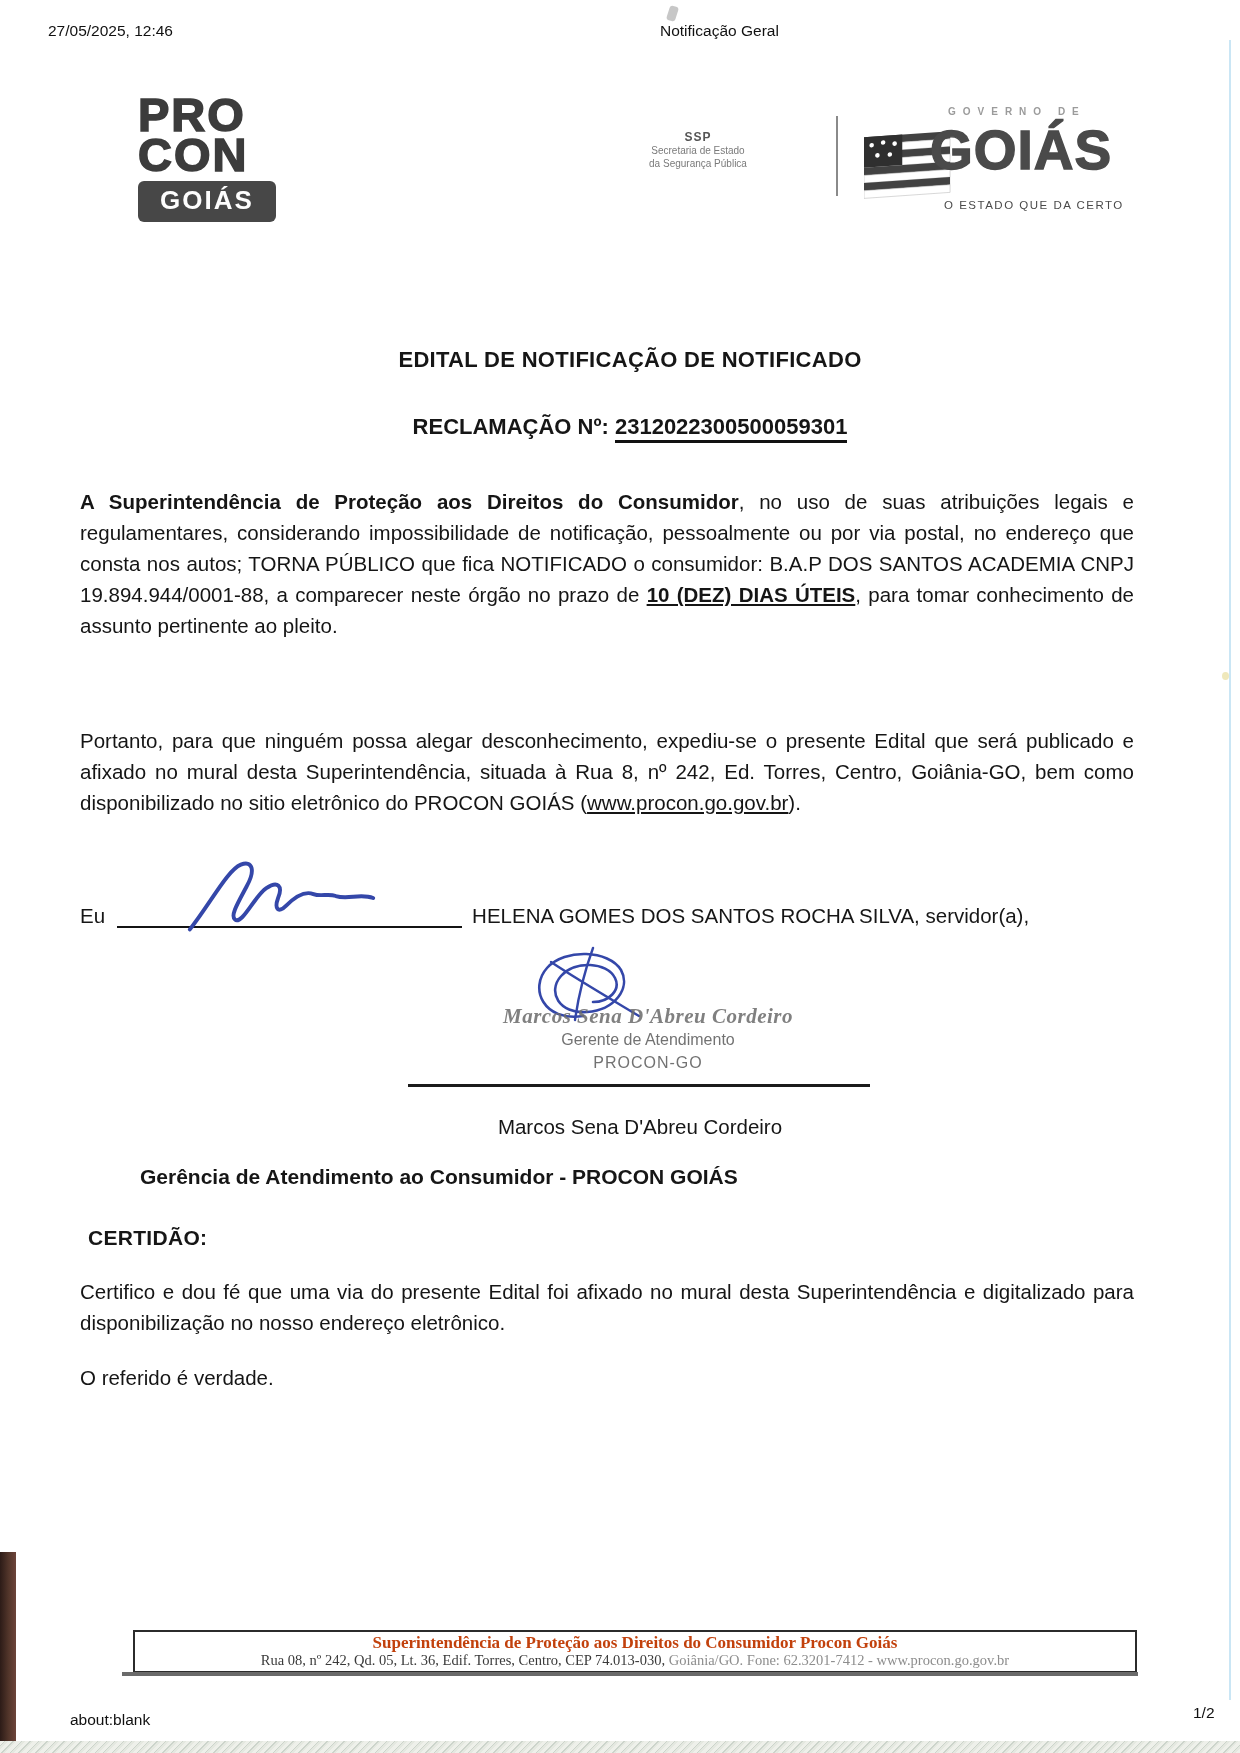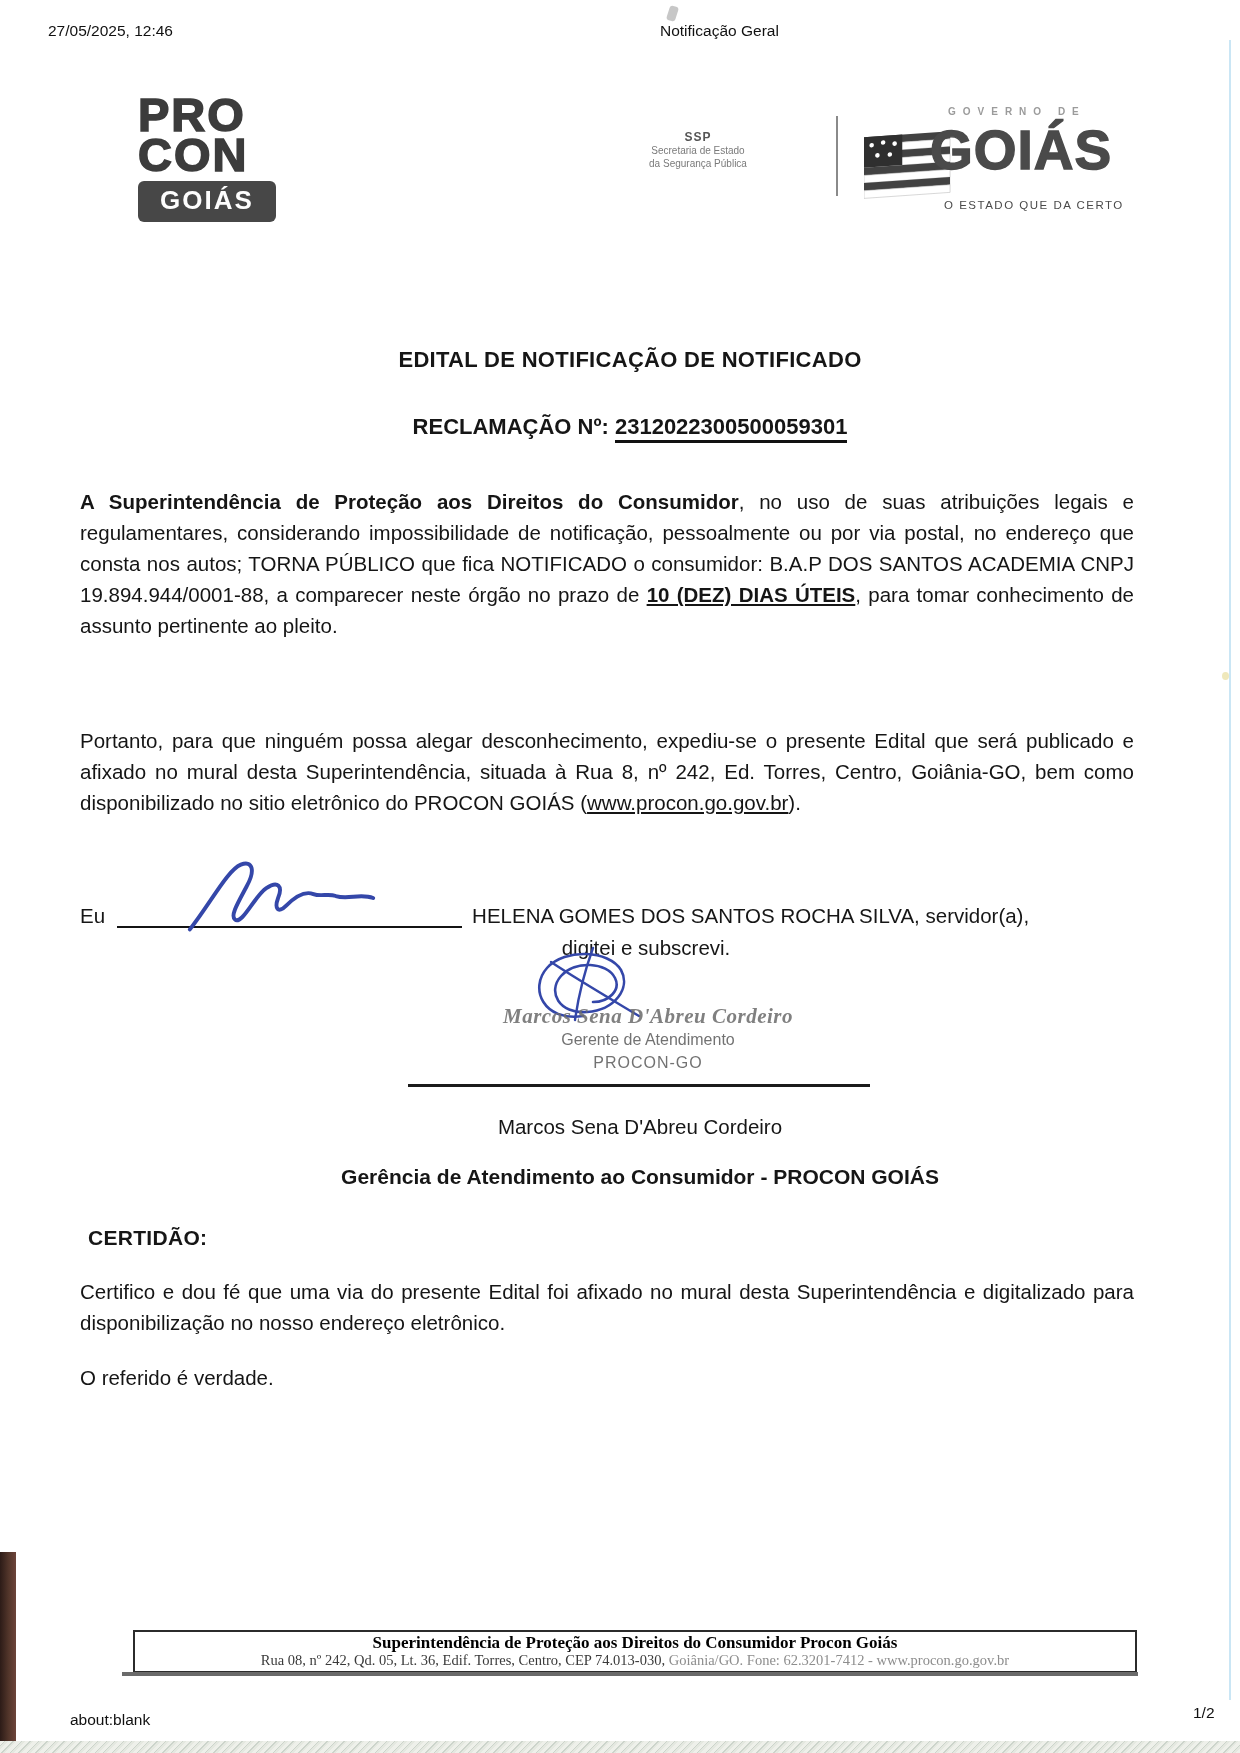--- a/index.html
+++ b/index.html
@@ -71,34 +71,34 @@
   
   .sig1{left:184px;top:856px;}
   .sig2{left:523px;top:944px;}
   .stamp{left:448px;top:1004px;width:400px;text-align:center;opacity:.88;}
   .stamp .nm{font-family:"Liberation Serif",serif;font-style:italic;font-weight:700;font-size:21px;color:#6f6f6f;letter-spacing:.5px;}
   .stamp .rl{font-size:16px;color:#5f5f5f;margin-top:2px;}
   .stamp .og{font-size:16px;color:#5f5f5f;letter-spacing:1px;margin-top:5px;}
   .sign-rule{left:408px;top:1084px;width:462px;height:2.5px;background:#1b1b1b;}
 
   .typed-name{left:140px;top:1115px;width:1000px;text-align:center;font-size:20.5px;}
-  .dept-line{left:140px;top:1165px;width:1000px;text-align:center;font-size:21px;font-weight:700;}
+  .dept-line{left:140px;top:1165px;width:1000px;text-align:left;font-size:21px;font-weight:700;}
 
   .cert-head{left:88px;top:1226px;font-size:21px;font-weight:700;letter-spacing:.3px;}
   .cert-body{left:80px;top:1276px;width:1054px;}
   .cert-close{left:80px;top:1362px;width:1054px;}
 
   
   .org-box{
     left:133px;top:1630px;width:1004px;box-sizing:border-box;
     border:2px solid #2b2b2b;border-bottom-width:3px;
     text-align:center;font-family:"Liberation Serif",serif;
     padding:1px 4px 3px 4px;
   }
-  .org-box .l1{font-size:17px;font-weight:700;color:#000000;line-height:19px;}
+  .org-box .l1{font-size:17px;font-weight:700;color:#c2410c;line-height:19px;}
   .org-box .l2{font-size:14.5px;line-height:16px;color:#3a3a3a;}
   .org-box .faded{color:#8d8d8d;}
   .org-underrule{left:122px;top:1672px;width:1016px;height:4px;background:#6a6a6a;}
 
   
   .edge-left{left:0;top:1552px;width:16px;height:201px;
     background:linear-gradient(to right,#2c1b17,#53362b 55%,#6d443a);}
   .edge-bottom{left:0;top:1741px;width:1240px;height:12px;
     background:repeating-linear-gradient(135deg,#eef0ea 0 3px,#ccd4cb 3px 4px,#e4e8e0 4px 6px);}
   .edge-right{left:1229px;top:40px;width:2px;height:1660px;background:rgba(150,205,235,.5);}
@@ -157,21 +157,20 @@
   <div class="abs body-text just p1"><strong>A Superintendência de Proteção aos Direitos do Consumidor</strong><span>, no uso de suas atribuições legais e regulamentares, considerando impossibilidade de notificação, pessoalmente ou por via postal, no endereço que consta nos autos; TORNA PÚBLICO que fica NOTIFICADO o consumidor: B.A.P DOS SANTOS ACADEMIA CNPJ 19.894.944/0001-88, a comparecer neste órgão no prazo de </span><strong class="u">10 (DEZ) DIAS ÚTEIS</strong><span>, para tomar conhecimento de assunto pertinente ao pleito.</span></div>
 
   <div class="abs body-text just p2"><span>Portanto, para que ninguém possa alegar desconhecimento, expediu-se o presente Edital que será publicado e afixado no mural desta Superintendência, situada à Rua 8, nº 242, Ed. Torres, Centro, Goiânia-GO, bem como disponibilizado no sitio eletrônico do PROCON GOIÁS (</span><a class="link">www.procon.go.gov.br</a><span>).</span></div>
 
 
   <div class="abs eu-row">
     <span class="eu-label">Eu</span>
     <span class="eu-line"></span>
     <span class="servant">HELENA GOMES DOS SANTOS ROCHA SILVA, servidor(a),</span>
   </div>
-  <div class="abs digitei">digitei e subscrevi.</div>
 
   <div class="abs sig1">
     <svg width="196" height="82" viewBox="0 0 200 82">
       <path d="M6,74 C28,46 44,14 58,8 C70,3 73,14 64,30 C55,47 47,60 52,64 C59,70 72,40 84,32 C96,24 101,30 96,42 C92,53 96,58 104,50 C112,42 122,34 132,38 C140,41 147,37 155,40 C167,44 180,37 193,42" fill="none" stroke="#3447a9" stroke-width="4" stroke-linecap="round"></path>
     </svg>
   </div>
 
   <div class="abs sig2">
     <svg width="124" height="80" viewBox="0 0 124 80">
       <path d="M60,72 C20,78 6,44 24,24 C42,4 86,6 98,26 C108,44 92,66 64,68 C36,70 24,48 38,32 C52,16 84,18 92,34 C98,46 86,58 70,58" fill="none" stroke="#3447a9" stroke-width="2.6" stroke-linecap="round"></path>

